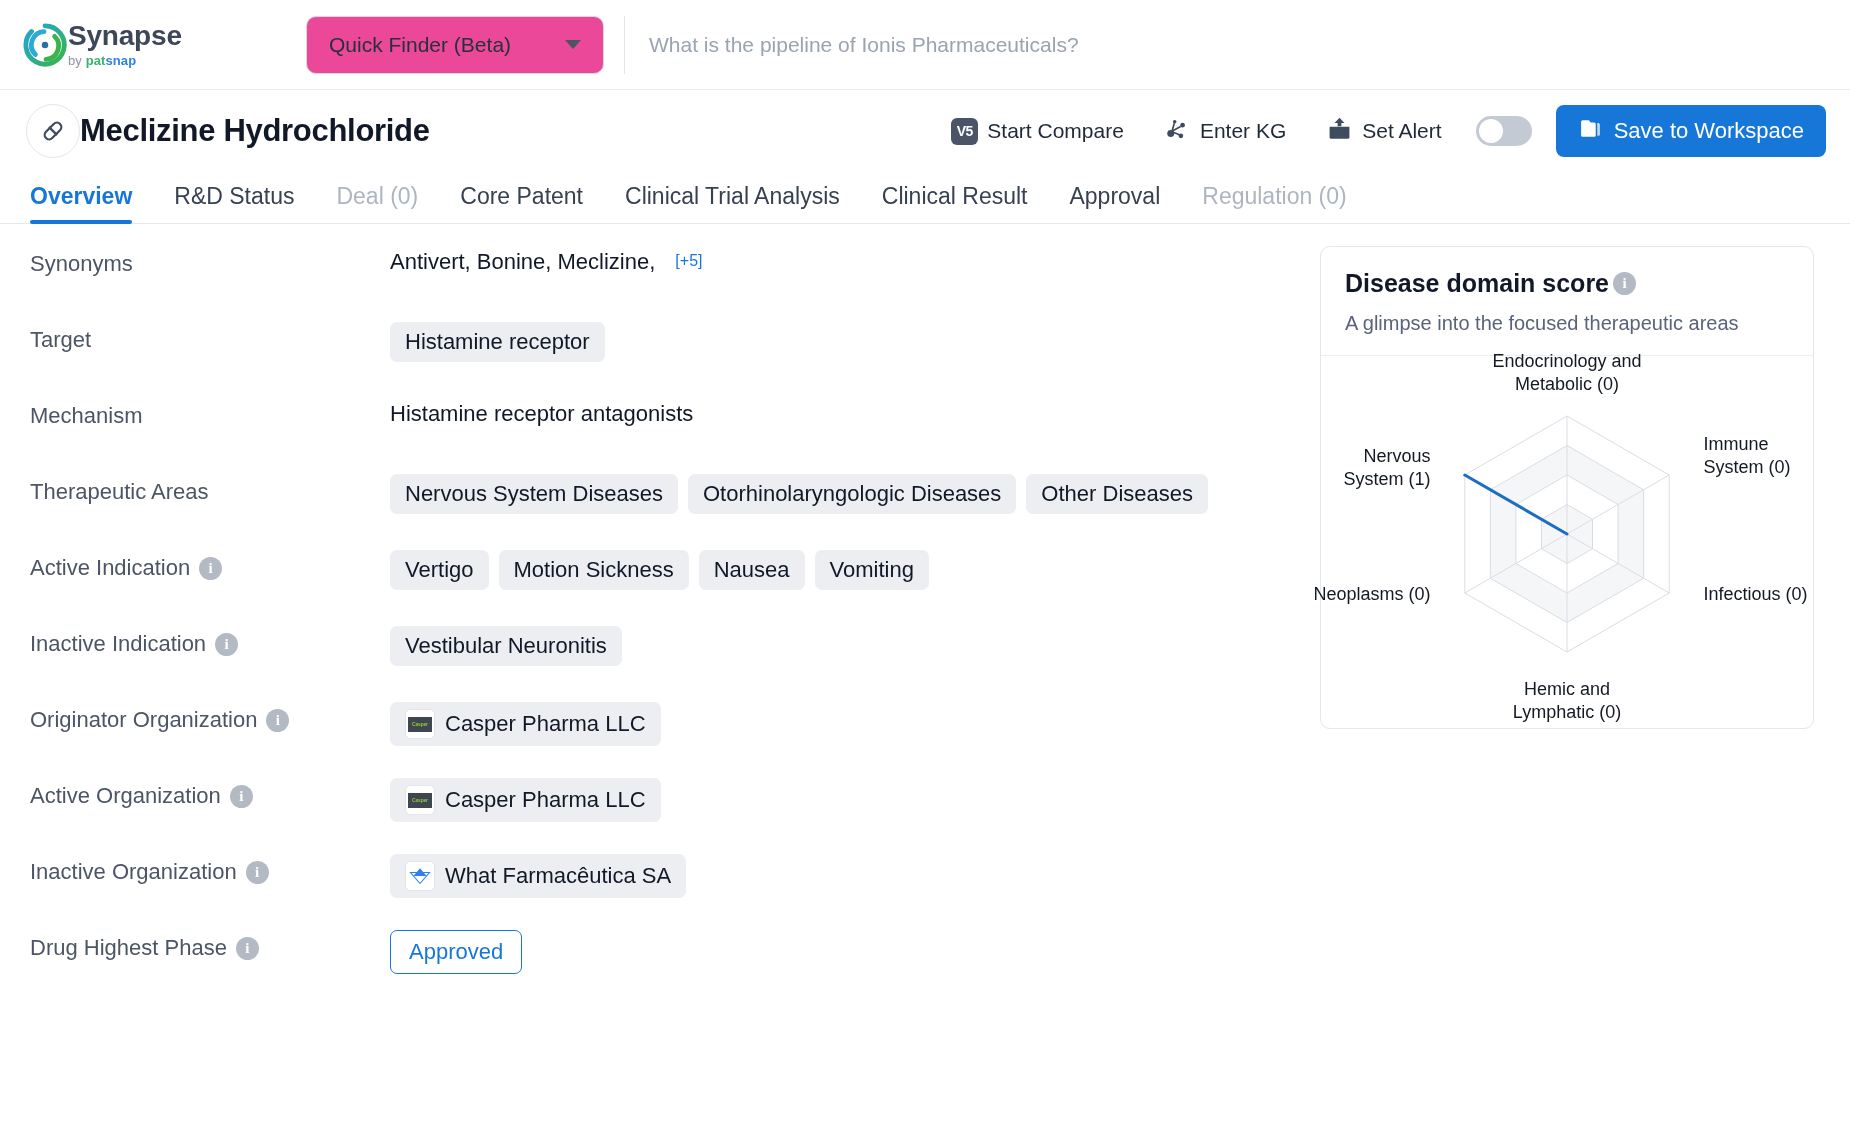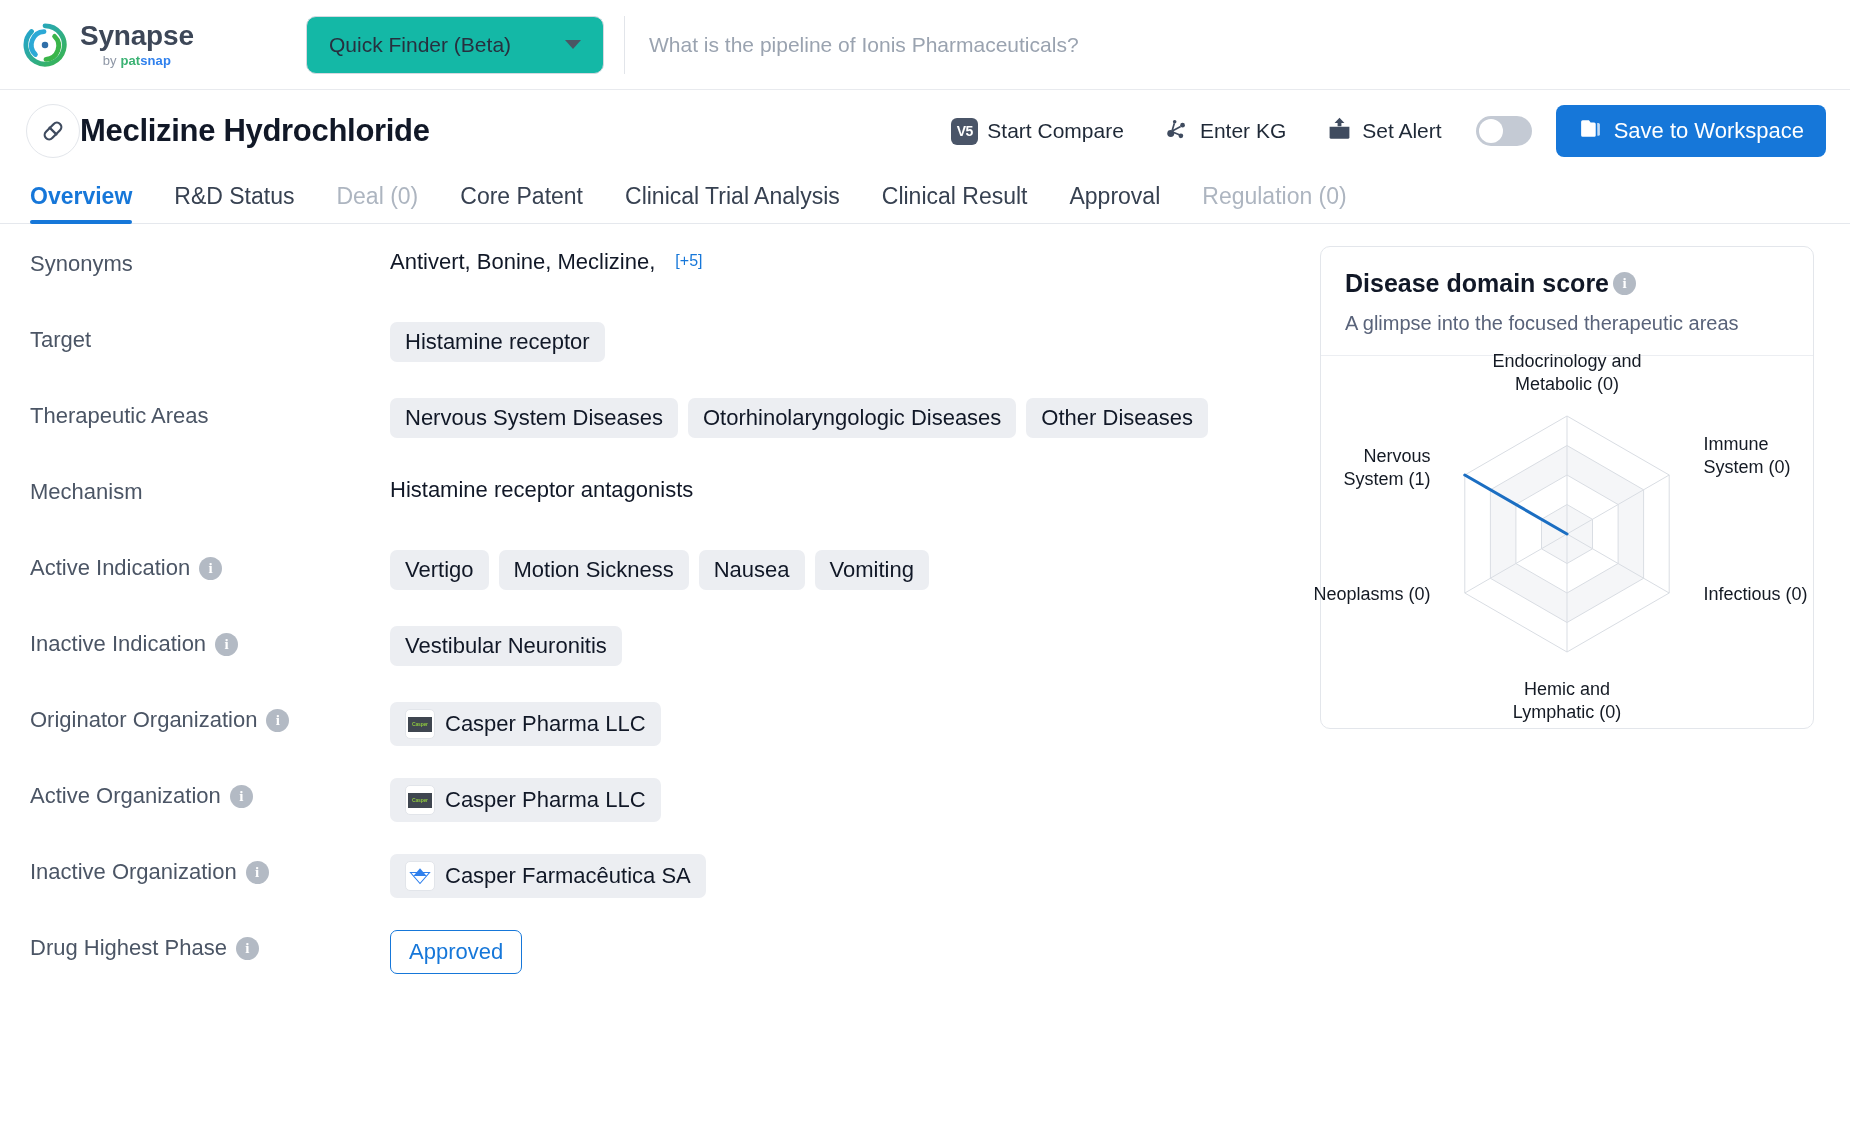--- a/index.html
+++ b/index.html
@@ -13,40 +13,40 @@
 
   
   .topbar {
     height: 90px;
     display: flex;
     align-items: center;
     padding: 0 0 0 22px;
     border-bottom: 1px solid #e8eaee;
     background: #fff;
   }
-  .brand { display: flex; align-items: center; gap: 12px; width: 252px; text-align: center; }
+  .brand { display: flex; align-items: center; gap: 0; width: 252px; }
   .brand-mark { width: 46px; height: 46px; flex: 0 0 46px; }
   .brand-text { display: flex; flex-direction: column; line-height: 1; }
   .brand-name {
     font-size: 28px; font-weight: 700; color: #3d4758;
     letter-spacing: -0.2px;
   }
   .brand-sub {
     font-size: 13px; font-weight: 700; margin-top: 4px;
     letter-spacing: 0.1px;
   }
   .brand-sub .by { color: #8e97a6; font-weight: 400; }
   .brand-sub .pat { color: #3bb273; }
   .brand-sub .snap { color: #2f80ed; }
 
   .finder {
     width: 298px; height: 58px; margin-left: 32px;
     border: 1px solid #d5d9e0; border-radius: 10px;
     display: flex; align-items: center; justify-content: space-between;
-    padding: 0 22px; background: #14b8a6; cursor: pointer;
+    padding: 0 22px; background: #ec4899; cursor: pointer;
   }
   .finder-label { font-size: 21px; color: #27303f; }
   .caret {
     width: 0; height: 0; border-left: 8px solid transparent;
     border-right: 8px solid transparent; border-top: 9px solid #4b5563;
   }
   .searchwrap {
     flex: 1; height: 58px; margin-left: 20px; margin-right: 0;
     border-left: 1px solid #e2e5ea;
     display: flex; align-items: center;
@@ -298,32 +298,32 @@
     </div>
 
     <div class="row tight">
       <div class="flabel">Target</div>
       <div class="fval">
         <span class="chip">Histamine receptor</span>
       </div>
     </div>
 
     <div class="row tight">
+      <div class="flabel">Mechanism</div>
+      <div class="fval">
+        <span class="plain">Histamine receptor antagonists</span>
+      </div>
+    </div>
+
+    <div class="row tight">
       <div class="flabel">Therapeutic Areas</div>
       <div class="fval">
         <span class="chip">Nervous System Diseases</span>
         <span class="chip">Otorhinolaryngologic Diseases</span>
         <span class="chip">Other Diseases</span>
-      </div>
-    </div>
-
-    <div class="row tight">
-      <div class="flabel">Mechanism</div>
-      <div class="fval">
-        <span class="plain">Histamine receptor antagonists</span>
       </div>
     </div>
 
     <div class="row tight">
       <div class="flabel">
         <span>Active Indication</span>
         <span class="info-i">i</span>
       </div>
       <div class="fval">
         <span class="chip">Vertigo</span>
@@ -379,21 +379,21 @@
         <span class="info-i">i</span>
       </div>
       <div class="fval">
         <span class="chip">
           <span class="org-logo">
             <svg viewBox="0 0 24 24" width="24" height="24">
               <path d="M2.5 8.5h19L12 19.5z" fill="#ffffff" stroke="#2f80ed" stroke-width="1.1"></path>
               <path d="M12 4.2 18.6 12H5.4z" fill="#2f80ed"></path>
             </svg>
           </span>
-          <span>Casper Farmacêutica SA</span>
+          <span>What Farmacêutica SA</span>
         </span>
       </div>
     </div>
 
     <div class="row tight">
       <div class="flabel">
         <span>Drug Highest Phase</span>
         <span class="info-i">i</span>
       </div>
       <div class="fval">

